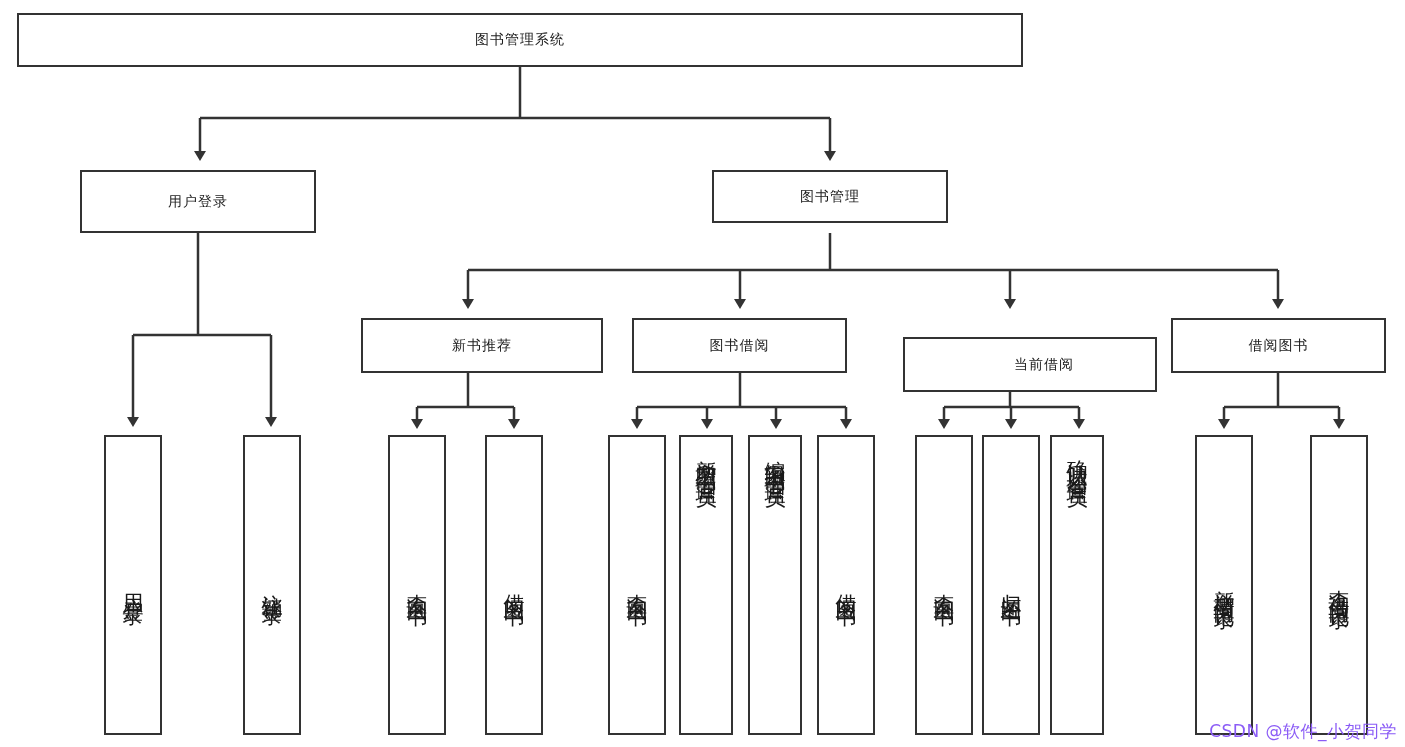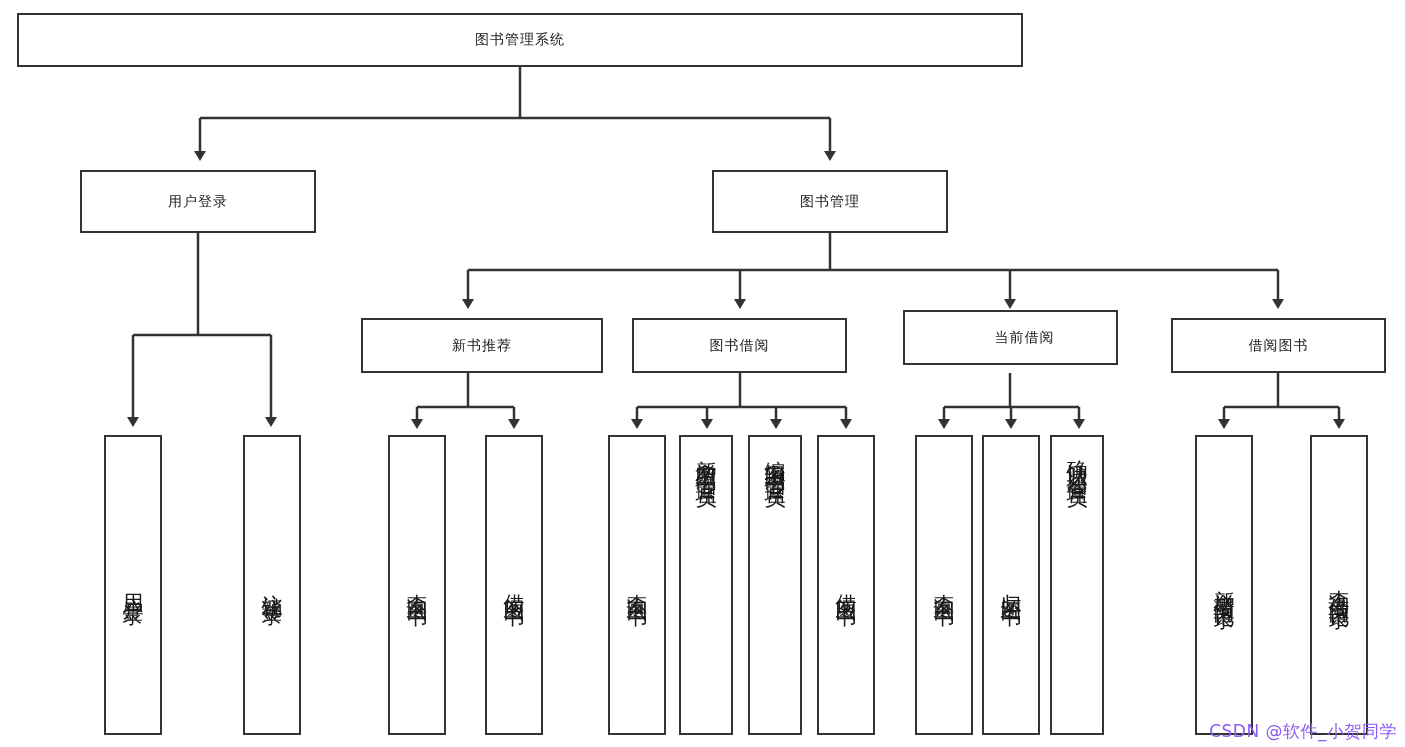--- a/index.html
+++ b/index.html
@@ -123,31 +123,31 @@
     </g>
   </svg>
 
   <div class="node horiz" style="left:17px; top:13px; width:1006px; height:54px;">
     <span class="node-label">图书管理系统</span>
   </div>
 
   <div class="node horiz" style="left:80px; top:170px; width:236px; height:63px;">
     <span class="node-label">用户登录</span>
   </div>
-  <div class="node horiz" style="left:712px; top:170px; width:236px; height:63px;">
+  <div class="node horiz" style="left:712px; top:170px; width:236px; height:53px;">
     <span class="node-label">图书管理</span>
   </div>
 
   <div class="node horiz" style="left:361px; top:318px; width:242px; height:55px;">
     <span class="node-label">新书推荐</span>
   </div>
   <div class="node horiz" style="left:632px; top:318px; width:215px; height:55px;text-align:center;">
     <span class="node-label">图书借阅</span>
   </div>
-  <div class="node horiz" style="left:903px; top:310px; width:215px; height:55px;padding-left:28px;">
+  <div class="node horiz" style="left:903px; top:337px; width:254px; height:55px;padding-left:28px;">
     <span class="node-label">当前借阅</span>
   </div>
   <div class="node horiz" style="left:1171px; top:318px; width:215px; height:55px;">
     <span class="node-label">借阅图书</span>
   </div>
 
   <div class="node vert" style="left:104px; top:435px; width:58px; height:300px;">
     <span class="node-label">用户登录</span>
   </div>
   <div class="node vert" style="left:243px; top:435px; width:58px; height:300px;">

